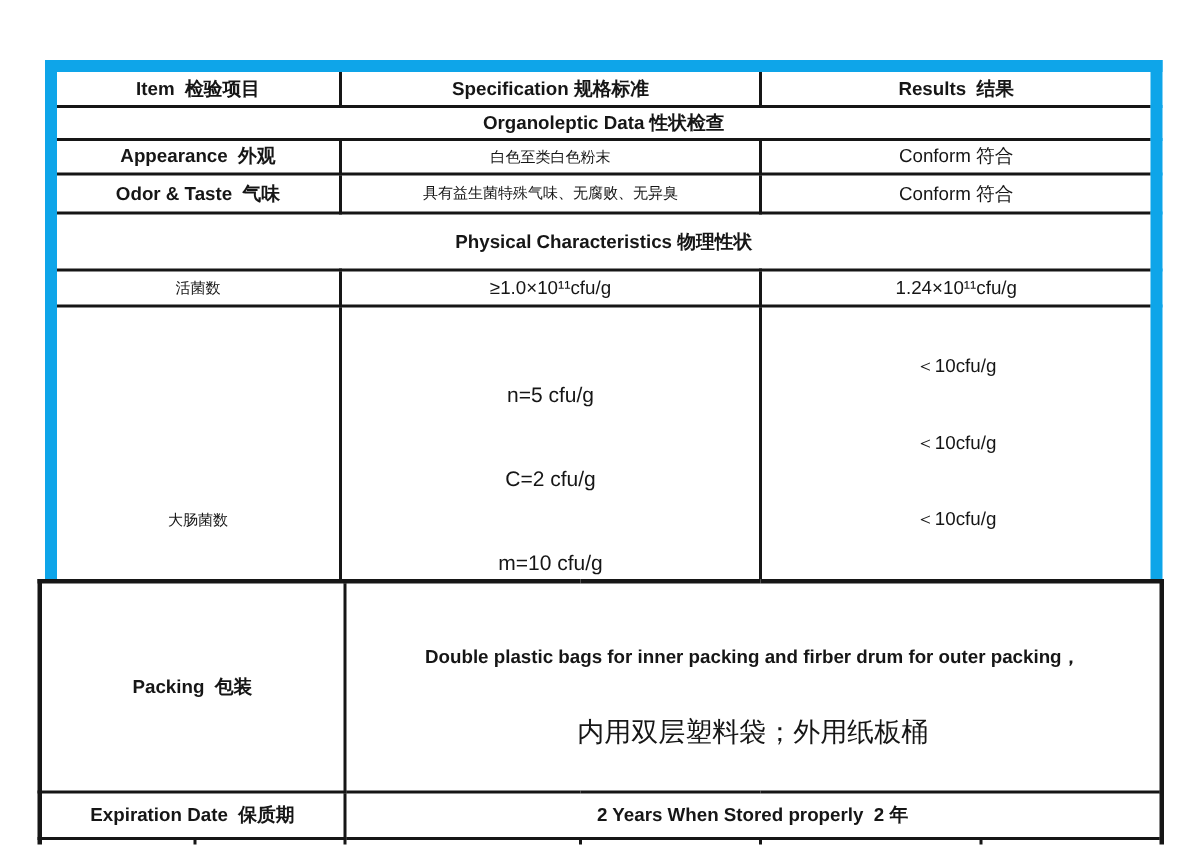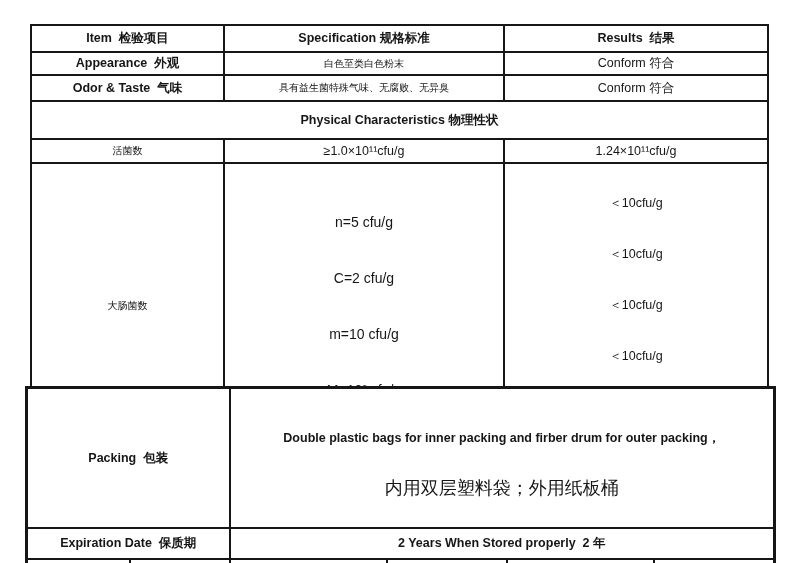--- a/index.html
+++ b/index.html
@@ -23,21 +23,21 @@
     text-align: center;
     vertical-align: middle;
     padding: 0 4px;
     font-size: 12.5px;
     font-weight: 400;
     white-space: pre-wrap;
     overflow: hidden;
   }
   th { font-weight: 700; }
 
-  .top-table { left: 30px; top: 24px; width: 737px; border: 2px solid #0ea5e9; }
+  .top-table { left: 30px; top: 40px; width: 737px; border: 8px solid #0ea5e9; }
   .bottom-table { left: 25px; top: 386px; width: 748px; border: 3px solid #161616; }
 
   .bold { font-weight: 700; }
   .section-cell { font-weight: 700; }
 
   .spec-line { line-height: 28px; font-size: 14px; }
   .result-line { line-height: 23px; font-size: 12.5px; }
 
   .pack-line-en { line-height: 22px; font-weight: 700; margin-top: 10px; }
   .pack-line-cn { line-height: 22px; font-weight: 400; font-size: 18px; }
@@ -55,20 +55,23 @@
         <col style="width:280px">
         <col style="width:264px">
     </colgroup>
     <tbody>
       <tr style="height:27px">
         <th>Item  检验项目</th>
         <th>Specification 规格标准</th>
         <th>Results  结果</th>
       </tr>
 
+      <tr style="height:22px">
+        <td colspan="3" class="section-cell">Organoleptic Data 性状检查</td>
+      </tr>
 
       <tr style="height:23px">
         <td class="bold">Appearance  外观</td>
         <td class="cjk-label">白色至类白色粉末</td>
         <td>Conform 符合</td>
       </tr>
 
       <tr style="height:26px">
         <td class="bold">Odor &amp; Taste  气味</td>
         <td class="cjk-label">具有益生菌特殊气味、无腐败、无异臭</td>

